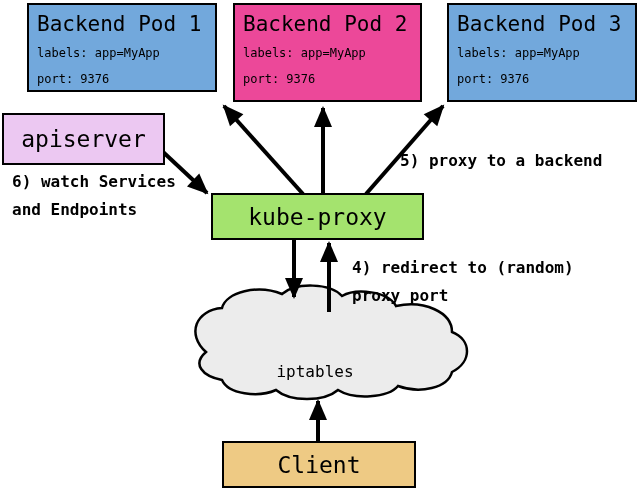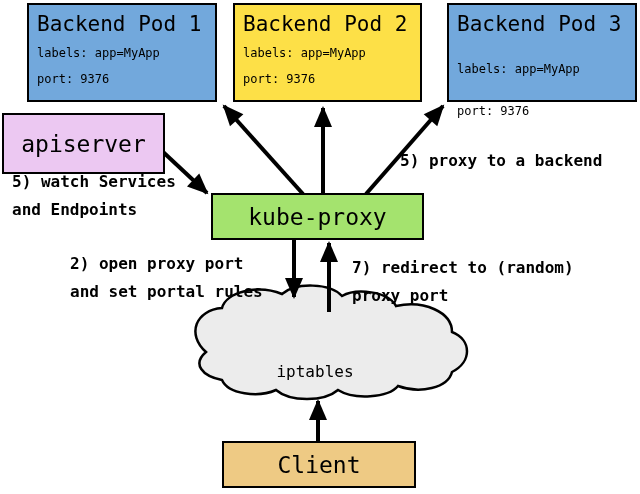--- a/index.html
+++ b/index.html
@@ -29,24 +29,24 @@
   .annotation{
     position:absolute;
     font-size:16px;font-weight:bold;color:#000;
     line-height:28px;white-space:pre-line;
   }
   .cloud-label{
     position:absolute;left:260px;top:338px;width:110px;
     text-align:center;font-size:16px;color:#000;margin-top:24px;
   }
   
-  #pod1{left:27px;top:3px;width:190px;height:99px;}
+  #pod1{left:27px;top:3px;width:190px;height:89px;}
   #pod2{left:233px;top:3px;width:189px;height:99px;}
-  #pod3{left:447px;top:3px;width:190px;height:99px;gap:16px;}
-  #apiserver{left:2px;top:113px;width:163px;height:61px;}
+  #pod3{left:447px;top:3px;width:190px;height:99px;}
+  #apiserver{left:2px;top:113px;width:163px;height:52px;}
   #kubeproxy{left:211px;top:193px;width:213px;height:47px;}
   #client{left:222px;top:441px;width:194px;height:47px;}
   
   #ann1{left:12px;top:168px;}
   #ann2{left:70px;top:250px;}
   #ann3{left:330px;top:409px;}
   #ann4{left:352px;top:254px;}
   #ann5{left:400px;top:147px;}
 </style>
 </head>
@@ -81,21 +81,21 @@
     <line x1="294" y1="238" x2="294" y2="297" stroke="#000" stroke-width="4" marker-end="url(#arrow)"></line>
     <line x1="329" y1="312" x2="329" y2="243" stroke="#000" stroke-width="4" marker-end="url(#arrow)"></line>
     <line x1="318" y1="442" x2="318" y2="401" stroke="#000" stroke-width="4" marker-end="url(#arrow)"></line>
   </svg>
 
   <div id="pod1" class="box pod" style="background-color: rgb(114, 168, 220);">
     <div class="pod-title">Backend Pod 1</div>
     <div class="pod-line">labels: app=MyApp</div>
     <div class="pod-line">port: 9376</div>
   </div>
-  <div id="pod2" class="box pod" style="background-color: #fde047;">
+  <div id="pod2" class="box pod" style="background-color: #ec4899;">
     <div class="pod-title">Backend Pod 2</div>
     <div class="pod-line">labels: app=MyApp</div>
     <div class="pod-line">port: 9376</div>
   </div>
   <div id="pod3" class="box pod" style="background-color: rgb(114, 168, 220);">
     <div class="pod-title">Backend Pod 3</div>
     <div class="pod-line">labels: app=MyApp</div>
     <div class="pod-line">port: 9376</div>
   </div>
 
@@ -106,21 +106,19 @@
   <div id="client" class="box node-label-box" style="background-color: rgb(238, 202, 132);">
     <span class="node-label">Client</span>
   </div>
 
   <div id="kubeproxy" class="box node-label-box" style="background-color: rgb(164, 227, 110);">
     <span class="node-label">kube-proxy</span>
   </div>
 
   <div class="cloud-label">iptables</div>
 
-  <div id="ann1" class="annotation">5) watch Services
+  <div id="ann1" class="annotation">6) watch Services
 and Endpoints</div>
-  <div id="ann2" class="annotation">2) open proxy port
-and set portal rules</div>
-  <div id="ann4" class="annotation">7) redirect to (random)
+  <div id="ann4" class="annotation">4) redirect to (random)
 proxy port</div>
   <div id="ann5" class="annotation">5) proxy to a backend</div>
 
 </div>
 
 </body></html>

